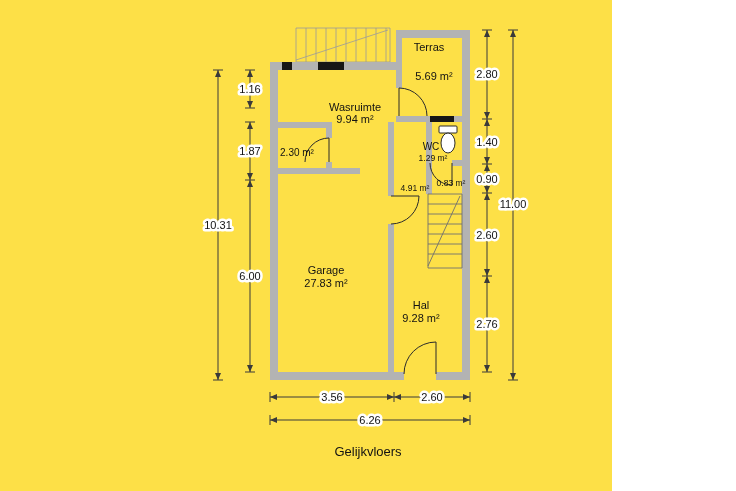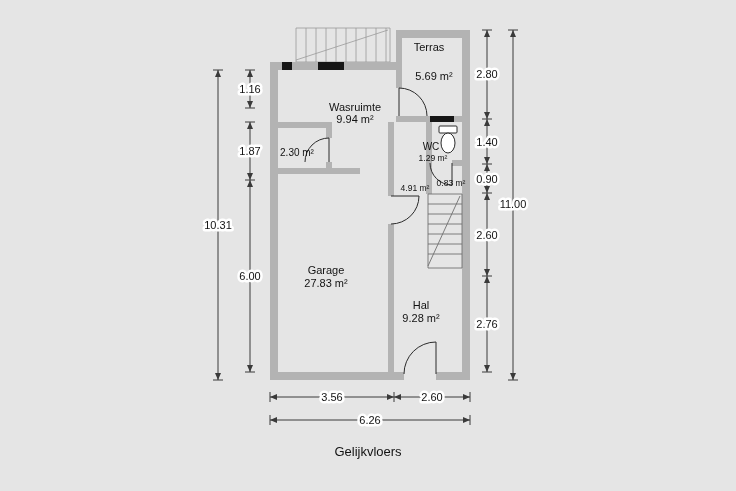--- a/index.html
+++ b/index.html
@@ -1,19 +1,19 @@
 <!DOCTYPE html>
 <html><head>
 <meta charset="utf-8">
 <style>
   html,body { margin:0; padding:0; background:#ffffff; }
   .canvas {
     position:relative;
-    width:736px; height:491px;
-    background:#e5e5e5;
+    width:612px; height:491px;
+    background:#fde047;
     font-family:"Liberation Sans", sans-serif;
     overflow:hidden;
   }
   svg { display:block; }
   text {
     font-family:"Liberation Sans", sans-serif;
     fill:#121212;
   }
   .room-name  { font-size:11px; }
   .room-area  { font-size:11px; }

